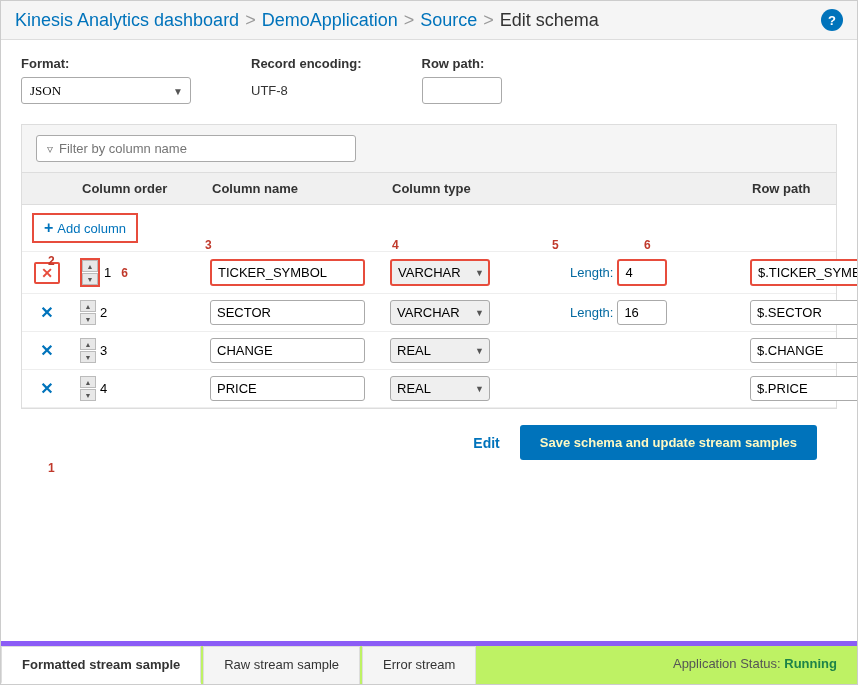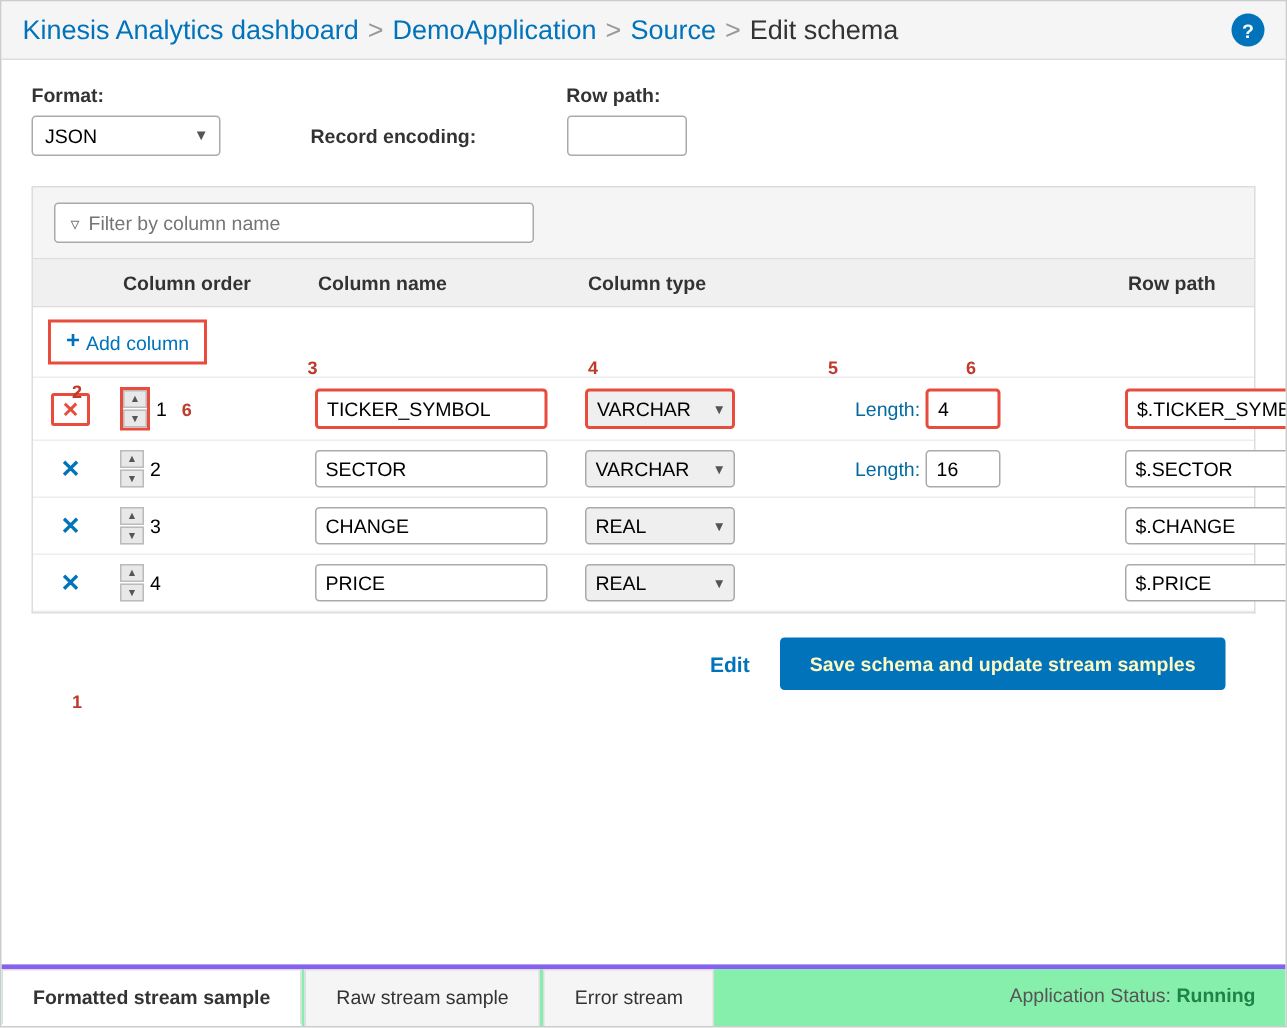--- a/index.html
+++ b/index.html
@@ -56,26 +56,27 @@
       color: #333;
     }
     .form-group select, .form-group input {
       border: 1px solid #aaa;
       border-radius: 3px;
       padding: 5px 8px;
       font-size: 13px;
       background: #fff;
     }
     .format-select {
-      width: 126px;
+      width: 170px;
       appearance: none;
       -webkit-appearance: none;
       background-image: none;
       padding-right: 28px;
       position: relative;
+      font-family: Liberation Serif, serif;
     }
     .select-wrapper {
       position: relative;
       display: inline-block;
     }
     .select-wrapper::after {
       content: '▼';
       position: absolute;
       right: 8px;
       top: 50%;
@@ -260,22 +261,22 @@
       color: #fef9c3;
       border: none;
       border-radius: 3px;
       padding: 10px 20px;
       font-size: 13px;
       cursor: pointer;
       font-weight: bold;
     }
     .bottom-tabs {
       display: flex;
-      border-top: 3px solid #8b5cf6;
-      background: #86efac;
+      border-top: 5px solid #8b5cf6;
+      background: #bef264;
       position: absolute;
       bottom: 0;
       left: 0;
       right: 0;
     }
     .bottom-tab {
       padding: 10px 20px;
       border: 1px solid #ddd;
       border-bottom: none;
       cursor: pointer;
@@ -345,20 +346,21 @@
 
   <div class="form-row">
     <div class="form-group">
       <label>Format:</label>
       <div class="select-wrapper">
         <select class="format-select"><option value="JSON">JSON</option><option value="CSV">CSV</option><option value="AVRO">AVRO</option></select>
       </div>
     </div>
     <div class="form-group">
       <label>Record encoding:</label>
+      <div class="record-encoding-val">UTF-8</div>
     </div>
     <div class="form-group">
       <label>Row path:</label>
       <input type="text" class="row-path-input" style="">
     </div>
   </div>
 
   <div class="filter-bar">
     <div class="filter-input-wrap">
       <span class="filter-icon">▿</span>

